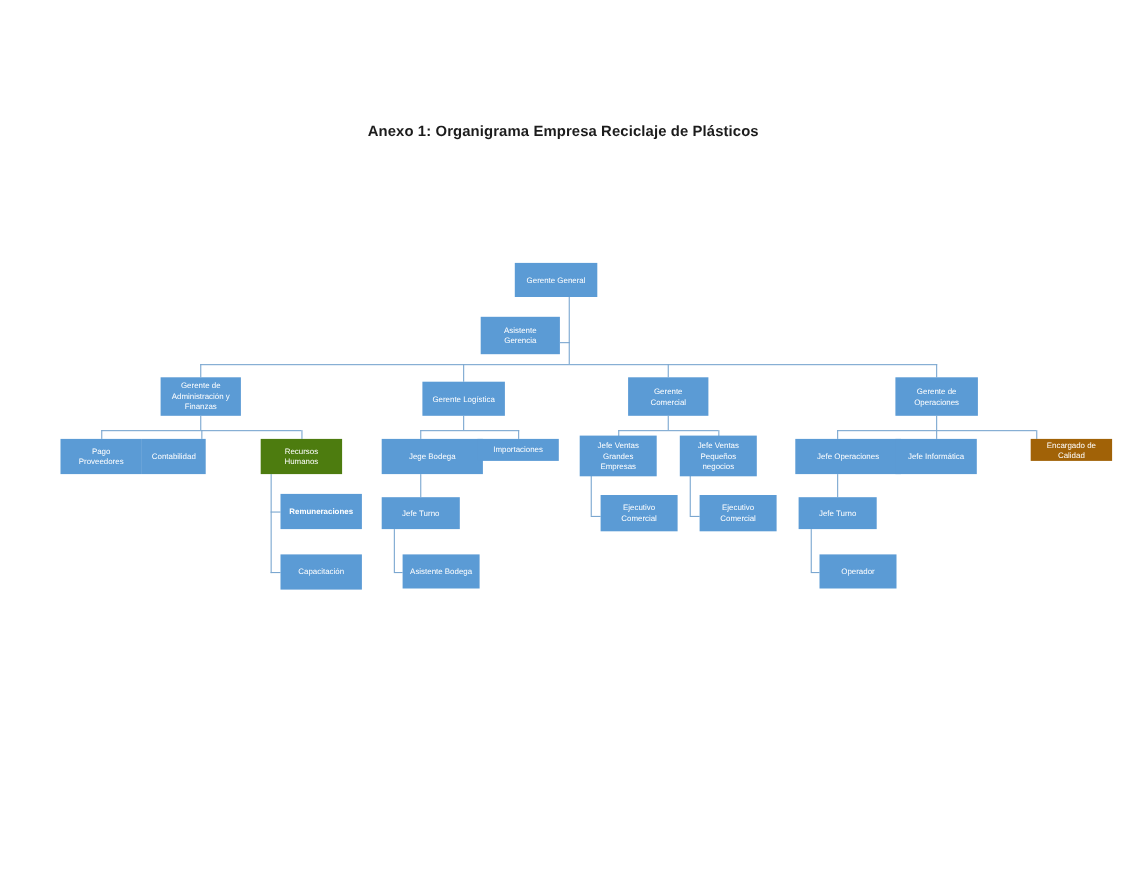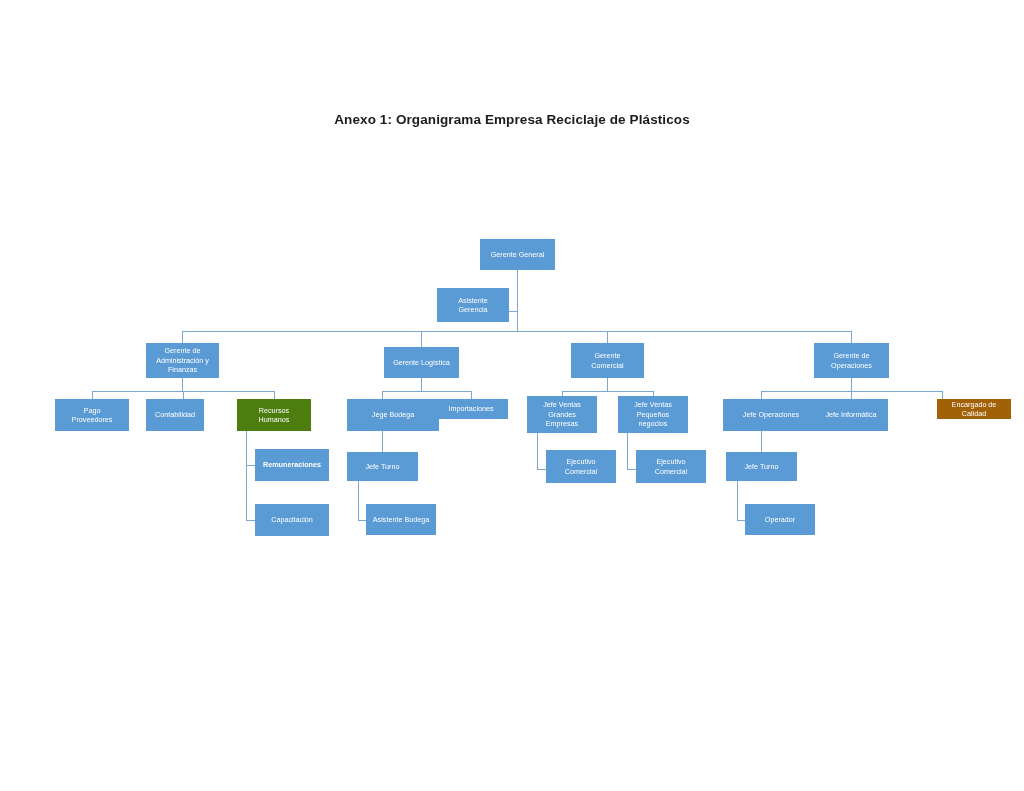--- a/index.html
+++ b/index.html
@@ -109,21 +109,21 @@
   <div class="conn h" style="left: 761px; top: 391px; width: 181px; background: rgb(123, 167, 208);"></div>
   <div class="conn v" style="left: 761px; top: 391px; height: 8px; background: rgb(123, 167, 208);"></div>
   <div class="conn v" style="left: 851px; top: 391px; height: 8px; background: rgb(123, 167, 208);"></div>
   <div class="conn v" style="left: 942px; top: 391px; height: 8px; background: rgb(123, 167, 208);"></div>
 
   <div class="conn v" style="left: 761px; top: 431px; height: 21px; background: rgb(123, 167, 208);"></div>
 
   <div class="conn v" style="left: 737px; top: 481px; height: 39px; background: rgb(123, 167, 208);"></div>
   <div class="conn h" style="left: 737px; top: 520px; width: 8px; background: rgb(123, 167, 208);"></div>
 
-  <div class="node wide-text" style="left: 480px; top: 239px; width: 75px; height: 31px; background: rgb(91, 155, 213); color: rgb(255, 255, 255); align-items: center;">
+  <div class="node wide-text" style="left: 468px; top: 239px; width: 75px; height: 31px; background: rgb(91, 155, 213); color: rgb(255, 255, 255); align-items: center;">
     <span>Gerente General</span>
   </div>
 
   <div class="node" style="left: 437px; top: 288px; width: 72px; height: 34px; background: rgb(91, 155, 213); color: rgb(255, 255, 255);">
     <span>Asistente
 Gerencia</span>
   </div>
 
   <div class="node" style="left: 146px; top: 343px; width: 73px; height: 35px; background: rgb(91, 155, 213); color: rgb(255, 255, 255);">
     <span>Gerente de
@@ -143,21 +143,21 @@
   <div class="node" style="left: 814px; top: 343px; width: 75px; height: 35px; background: rgb(91, 155, 213); color: rgb(255, 255, 255);">
     <span>Gerente de
 Operaciones</span>
   </div>
 
   <div class="node" style="left: 55px; top: 399px; width: 74px; height: 32px; background: rgb(91, 155, 213); color: rgb(255, 255, 255);">
     <span>Pago
 Proveedores</span>
   </div>
 
-  <div class="node wide-text" style="left: 146px; top: 399px; width: 58px; height: 32px; background: rgb(91, 155, 213); color: rgb(255, 255, 255);">
+  <div class="node wide-text" style="left: 129px; top: 399px; width: 58px; height: 32px; background: rgb(91, 155, 213); color: rgb(255, 255, 255);">
     <span>Contabilidad</span>
   </div>
 
   <div class="node" style="left: 237px; top: 399px; width: 74px; height: 32px; background: #4d7c0f; color: rgb(255, 255, 255);">
     <span>Recursos
 Humanos</span>
   </div>
 
   <div class="node wide-text" style="left: 255px; top: 449px; width: 74px; height: 32px; background: rgb(91, 155, 213); color: rgb(255, 255, 255); font-weight: bold;">
     <span>Remuneraciones</span>

